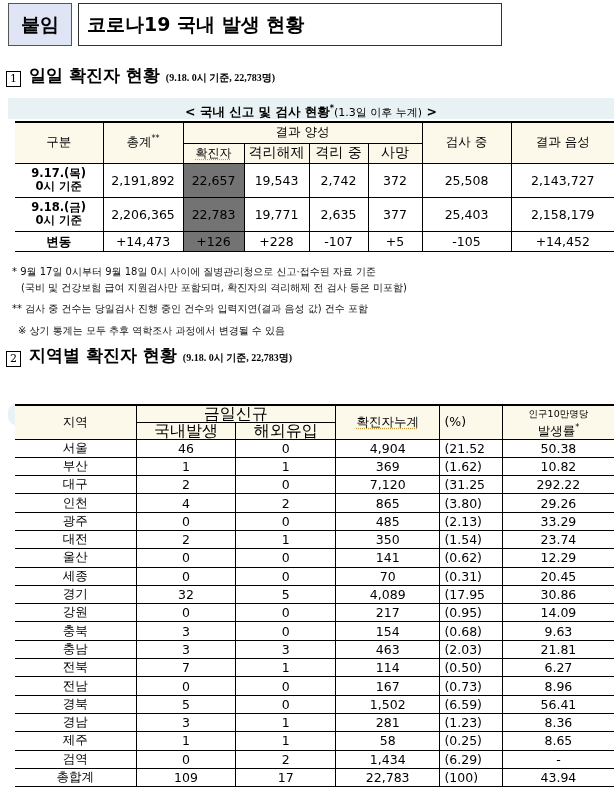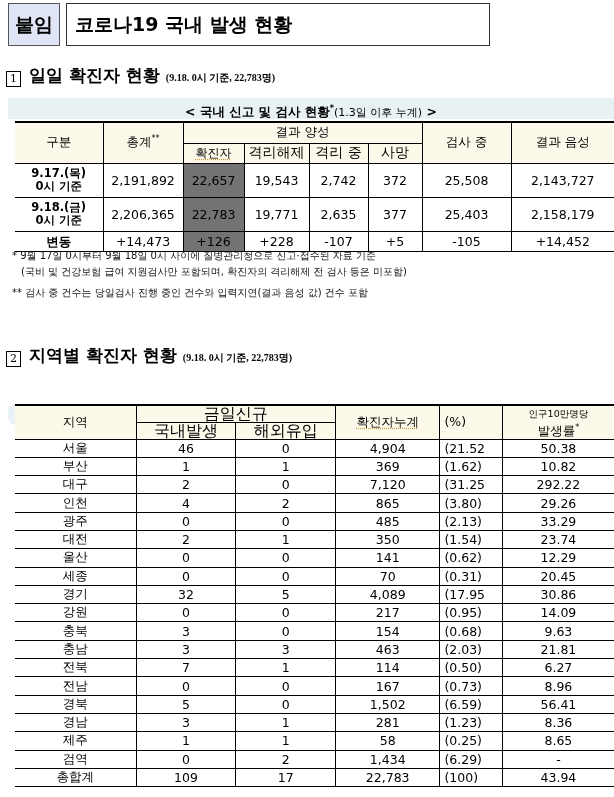--- a/index.html
+++ b/index.html
@@ -1,21 +1,21 @@
 <!DOCTYPE html>
 <html><head>
 <meta charset="utf-8">
 <style>
   * { box-sizing: border-box; margin: 0; padding: 0; }
   html, body { width: 614px; height: 797px; background: #ffffff; overflow: hidden; }
   body { font-family: "DejaVu Sans", "Liberation Sans", sans-serif; color: #000; position: relative; }
 
   
   .hdr { position: absolute; left: 8px; top: 3px; height: 43px; display: flex; }
-  .hdr-tag { width: 52px; height: 43px; background: #dfe5f5; border: 1px solid #555; display: flex; align-items: center; justify-content: center; font-weight: bold; font-size: 19px; }
+  .hdr-tag { width: 64px; height: 43px; background: #dfe5f5; border: 1px solid #555; display: flex; align-items: center; justify-content: center; font-weight: bold; font-size: 19px; }
   .hdr-title { margin-left: 6px; width: 424px; height: 43px; border: 1.5px solid #333; display: flex; align-items: center; padding-left: 8px; font-weight: bold; font-size: 19px; }
 
   
   .sec { position: absolute; left: 6px; display: flex; align-items: baseline; white-space: nowrap; }
   .sec-num { display: inline-block; width: 15px; height: 16px; border: 1px solid #000; font-size: 11px; line-height: 14px; text-align: center; margin-right: 8px; font-family: "DejaVu Serif", serif; position: relative; top: 1px; }
   .sec-title { font-weight: bold; font-size: 17px; margin-right: 6px; }
   .sec-sub { font-family: "Liberation Serif", serif; font-weight: bold; font-size: 10px; }
 
   
   .caption { position: absolute; left: 8px; width: 606px; height: 21px; background: #e8f1f3; text-align: center; font-size: 12.5px; line-height: 21px; font-weight: bold; }
@@ -47,21 +47,21 @@
   #t2 td.left { text-align: left; }
   #t2 .dot-r { border-right: 1px dotted #000 !important; }
   #t2 th:first-child, #t2 td:first-child { border-left: none; }
   #t2 th:last-child, #t2 td:last-child { border-right: none; }
   #t2 .tiny { font-size: 9.5px; display: block; }
   #t2 sup { font-size: 8px; }
 
   .squig { text-decoration: underline dotted #c89a3a; text-underline-offset: 2px; }
 
   
-  .notes { position: absolute; left: 12px; top: 248px; font-size: 10px; line-height: 15.5px; color: #111; }
+  .notes { position: absolute; left: 12px; top: 264px; font-size: 10px; line-height: 15.5px; color: #111; }
   .notes div { white-space: nowrap; }
   .notes .indent { padding-left: 9px; }
   .notes .gap { margin-top: 6px; }
   .notes .ref { padding-left: 6px; }
 </style>
 </head>
 <body>
 
 <div class="hdr">
   <div class="hdr-tag">붙임</div>
@@ -140,20 +140,21 @@
     <td>-105</td>
     <td>+14,452</td>
   </tr>
 </tbody>
   </table>
 
 <div class="notes">
   <div>* 9월 17일 0시부터 9월 18일 0시 사이에 질병관리청으로 신고·접수된 자료 기준</div>
   <div class="indent">(국비 및 건강보험 급여 지원검사만 포함되며, 확진자의 격리해제 전 검사 등은 미포함)</div>
   <div class="gap">** 검사 중 건수는 당일검사 진행 중인 건수와 입력지연(결과 음성 값) 건수 포함</div>
+  <div class="ref gap">※ 상기 통계는 모두 추후 역학조사 과정에서 변경될 수 있음</div>
 </div>
 
 <div class="sec" style="top:344px;">
   <span class="sec-num">2</span>
   <span class="sec-title"><span>지역별 확진자 현황</span></span>
   <span class="sec-sub">(9.18. 0시 기준, 22,783명)</span>
 </div>
 
 <div class="caption" style="top:404px;border-radius:8px;">
   <span>&lt; 지역별 확진자 현황</span><span class="small">(1.3일 이후 누계)</span>

